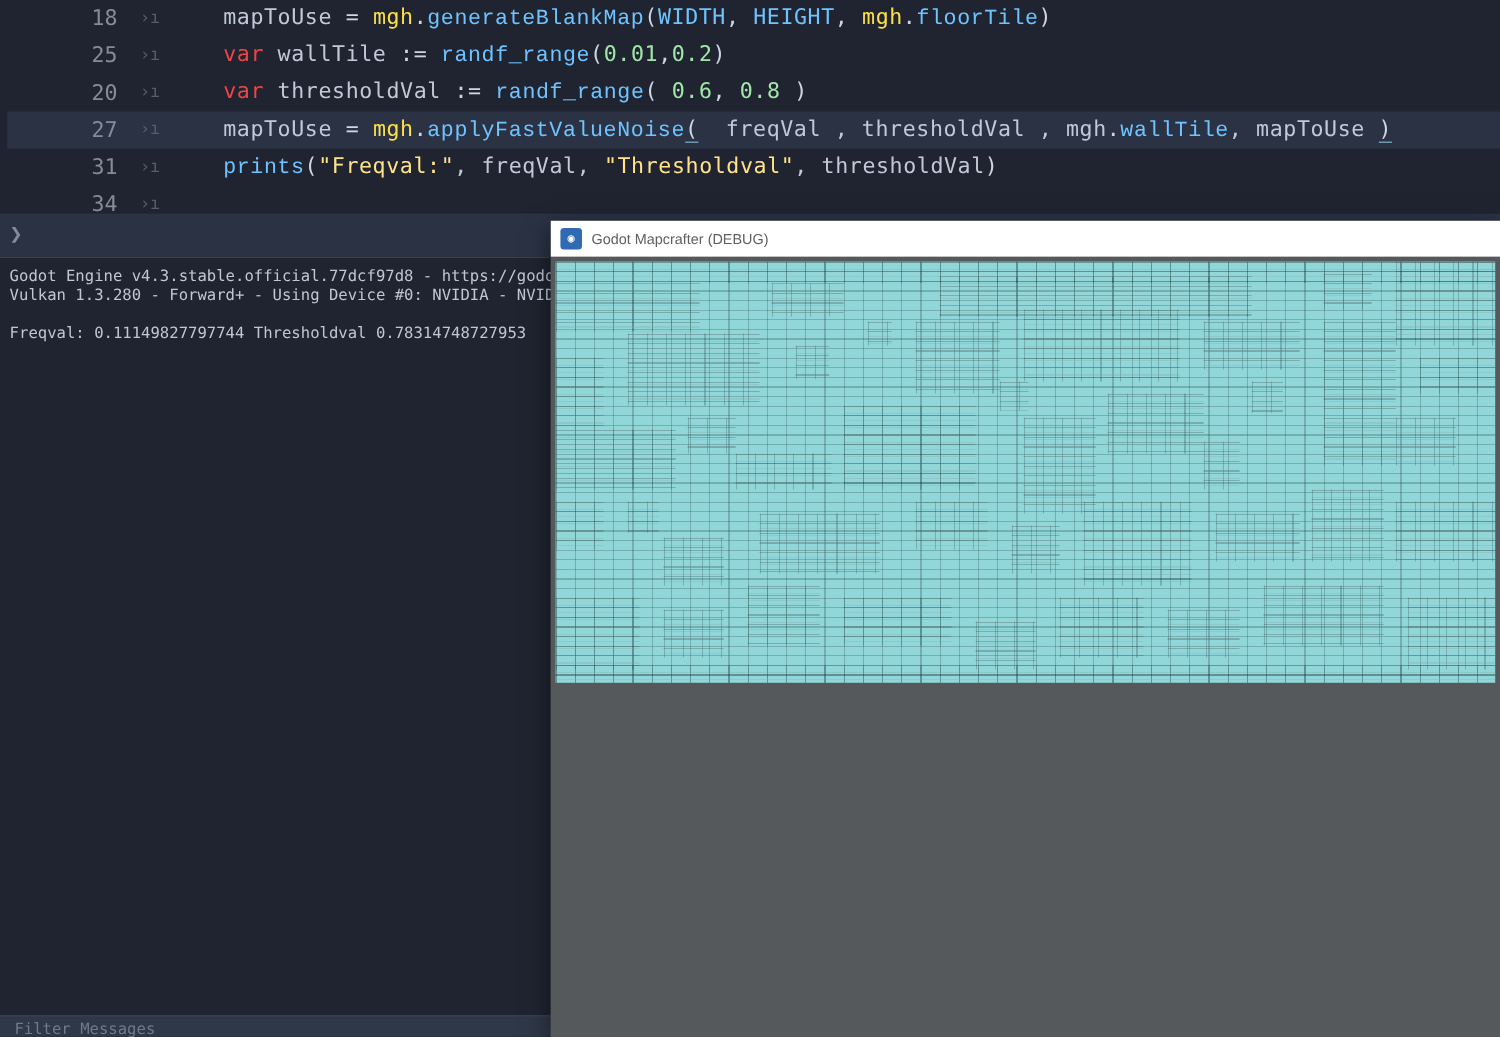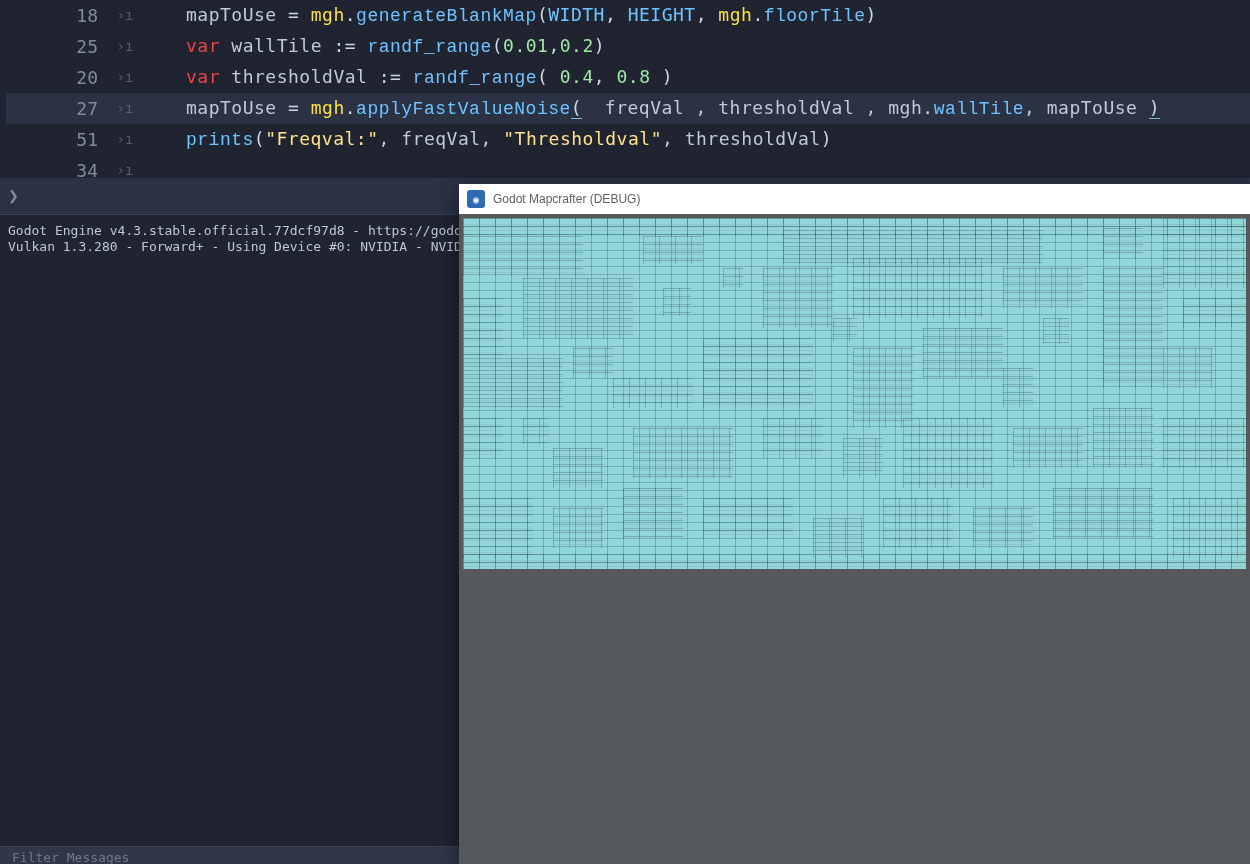--- a/index.html
+++ b/index.html
@@ -46,45 +46,46 @@
     <div class="code"><span class="mtd">mapToUse </span><span class="punc">= </span><span class="pale">mgh</span><span class="punc">.</span><span class="fn">generateBlankMap</span><span class="punc">(</span><span class="cst">WIDTH</span><span class="punc">, </span><span class="cst">HEIGHT</span><span class="punc">, </span><span class="pale">mgh</span><span class="punc">.</span><span class="fn">floorTile</span><span class="punc">)</span></div>
   </div>
   <div class="eline">
     <div class="gutter">25</div>
     <div class="fold">›ı</div>
     <div class="code"><span class="kw">var</span><span class="mtd"> wallTile </span><span class="punc">:= </span><span class="fn">randf_range</span><span class="punc">(</span><span class="num">0.01</span><span class="punc">,</span><span class="num">0.2</span><span class="punc">)</span></div>
   </div>
   <div class="eline">
     <div class="gutter">20</div>
     <div class="fold">›ı</div>
-    <div class="code"><span class="kw">var</span><span class="mtd"> thresholdVal </span><span class="punc">:= </span><span class="fn">randf_range</span><span class="punc">( </span><span class="num">0.4</span><span class="punc">, </span><span class="num">0.8</span><span class="punc"> )</span></div>
+    <div class="code"><span class="kw">var</span><span class="mtd"> thresholdVal </span><span class="punc">:= </span><span class="fn">randf_range</span><span class="punc">( </span><span class="num">0.6</span><span class="punc">, </span><span class="num">0.8</span><span class="punc"> )</span></div>
   </div>
   <div class="eline hl">
     <div class="gutter">27</div>
     <div class="fold">›ı</div>
     <div class="code"><span class="mtd">mapToUse </span><span class="punc">= </span><span class="pale">mgh</span><span class="punc">.</span><span class="fn">applyFastValueNoise</span><span class="punc mark">(</span><span class="mtd">  freqVal , thresholdVal , mgh</span><span class="punc">.</span><span class="fn">wallTile</span><span class="mtd">, mapToUse </span><span class="punc mark">)</span></div>
   </div>
   <div class="eline">
-    <div class="gutter">51</div>
+    <div class="gutter">31</div>
     <div class="fold">›ı</div>
     <div class="code"><span class="fn">prints</span><span class="punc">(</span><span class="str">"Freqval:"</span><span class="mtd">, freqVal, </span><span class="str">"Thresholdval"</span><span class="mtd">, thresholdVal</span><span class="punc">)</span></div>
   </div>
   <div class="eline">
     <div class="gutter">34</div>
     <div class="fold">›ı</div>
     <div class="code"></div>
   </div>
 </div>
 
 <div class="prompt">❯</div>
 
 <div class="console">
   <div class="line">Godot Engine v4.3.stable.official.77dcf97d8 - https://godo</div>
   <div class="line">Vulkan 1.3.280 - Forward+ - Using Device #0: NVIDIA - NVID</div>
   <div class="line"> </div>
+  <div class="line">Freqval: 0.11149827797744 Thresholdval 0.78314748727953</div>
 </div>
 
 <div class="filterbar">
   <input type="text" placeholder="Filter Messages" style="">
 </div>
 
 <div class="gamewin">
   <div class="titlebar">
     <div class="icon">◉</div>
     <div class="title">Godot Mapcrafter (DEBUG)</div>

